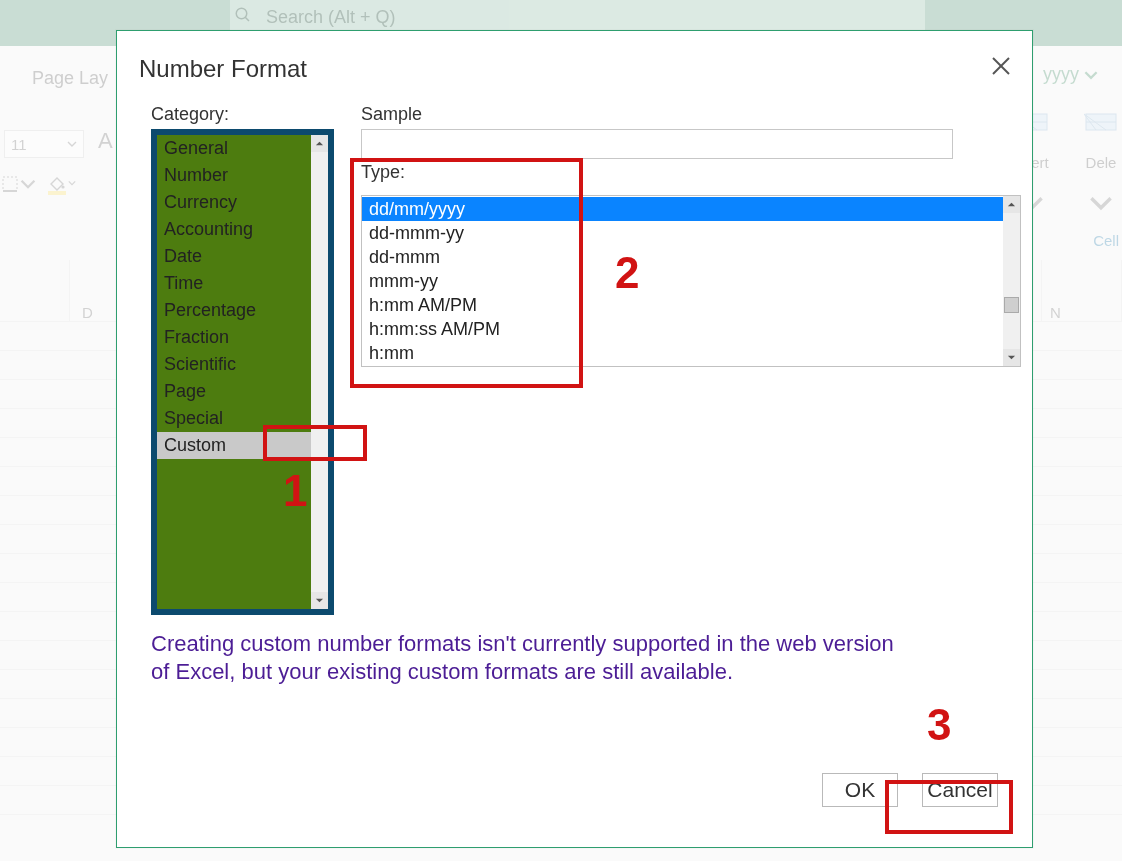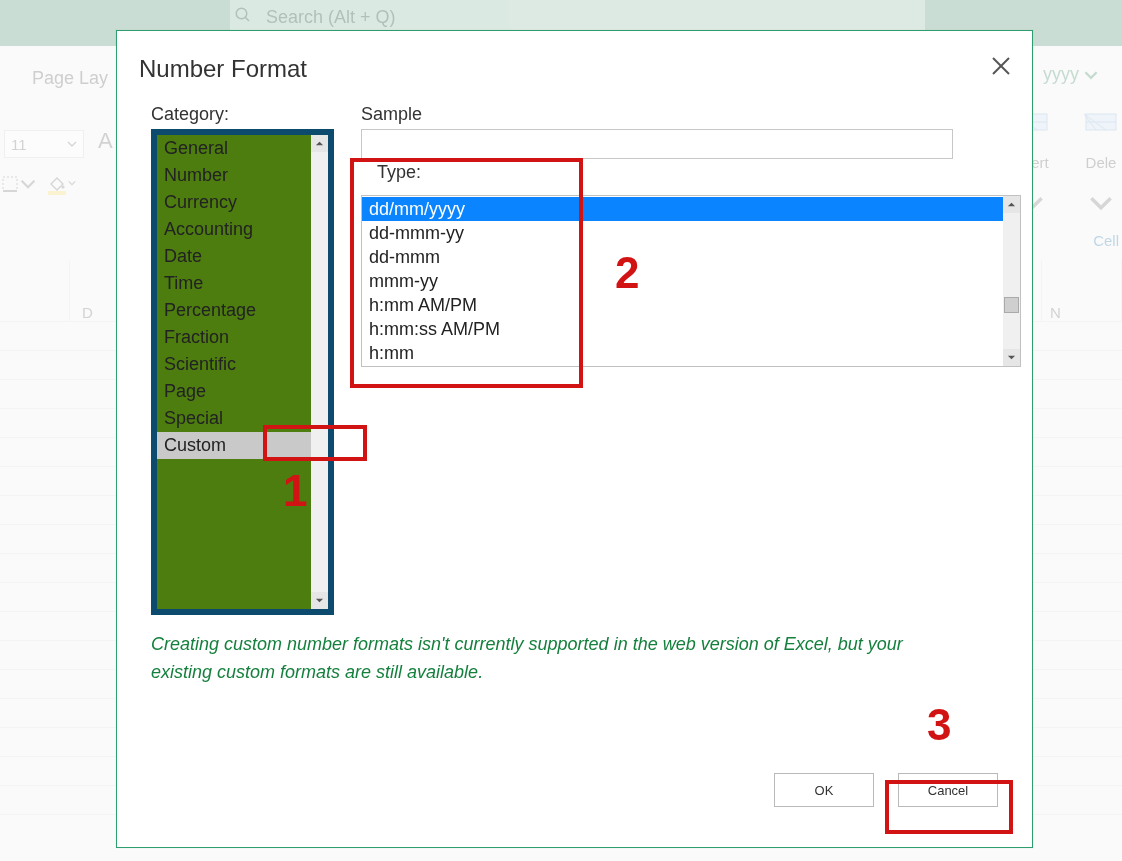--- a/index.html
+++ b/index.html
@@ -66,21 +66,21 @@
   }
   .dialog-close {
     position: absolute; right: 20px; top: 24px; width: 22px; height: 22px; cursor: pointer;
     color: #555;
   }
   .dialog-close svg { width: 22px; height: 22px; }
 
   .lbl { font-size: 18px; color: #333; position: absolute; }
   .lbl-category { left: 34px; top: 73px; }
   .lbl-sample   { left: 244px; top: 73px; }
-  .lbl-type     { left: 244px; top: 131px; margin-left: 16px; }
+  .lbl-type     { left: 244px; top: 131px; }
 
   .sample-box {
     position: absolute; left: 244px; top: 98px; width: 592px; height: 30px;
     border: 1px solid #c7c7c7; background: #fff;
   }
 
   .category-list {
     position: absolute; left: 34px; top: 98px; width: 183px; height: 486px;
     border: 6px solid #0c4a6e; background: #4d7c0f;
     font-size: 18px; color: #222;
@@ -101,27 +101,27 @@
     position: absolute; left: 244px; top: 164px; width: 660px; height: 172px;
     border: 1px solid #c1c1c1; background: #fff; font-size: 18px; color: #222;
   }
   .type-list .items { position:absolute; left:0; top:0; width: calc(100% - 17px); height:100%; overflow:hidden; padding:1px 0;}
   .type-item { padding: 0 7px; line-height: 24px; cursor: default; }
   .type-item.selected { background: #0a84ff; color: #fff; }
   .type-list .scrollbar-v .thumb { position:absolute; left:1px; top:84px; width:15px; height:16px; background:#cfcfcf; border:1px solid #aaa;}
 
   .note {
     position: absolute; left: 34px; top: 599px; width: 760px;
-    font-size: 18px; color: #15803d; line-height: 28px; font-style: italic;
+    font-size: 22px; color: #4c1d95; line-height: 28px;
   }
 
   .btn-row { position:absolute; right: 34px; bottom: 40px; display:flex; gap:24px;}
   .dlg-btn {
-    width: 100px; height: 34px; background:#fff; border:1px solid #b9b9b9;
-    font-size: 13px; color:#333; cursor:pointer;
+    width: 76px; height: 34px; background:#fff; border:1px solid #b9b9b9;
+    font-size: 21px; color:#333; cursor:pointer;
     display:flex; align-items:center; justify-content:center;
   }
 
   
   .anno-box { position:absolute; border: 4px solid #d11313; pointer-events:none; }
   .anno-label { position:absolute; font-size: 44px; font-weight: 700; color:#d11313; font-family: Arial, sans-serif; pointer-events:none;}
 </style>
 </head>
 <body>
 

